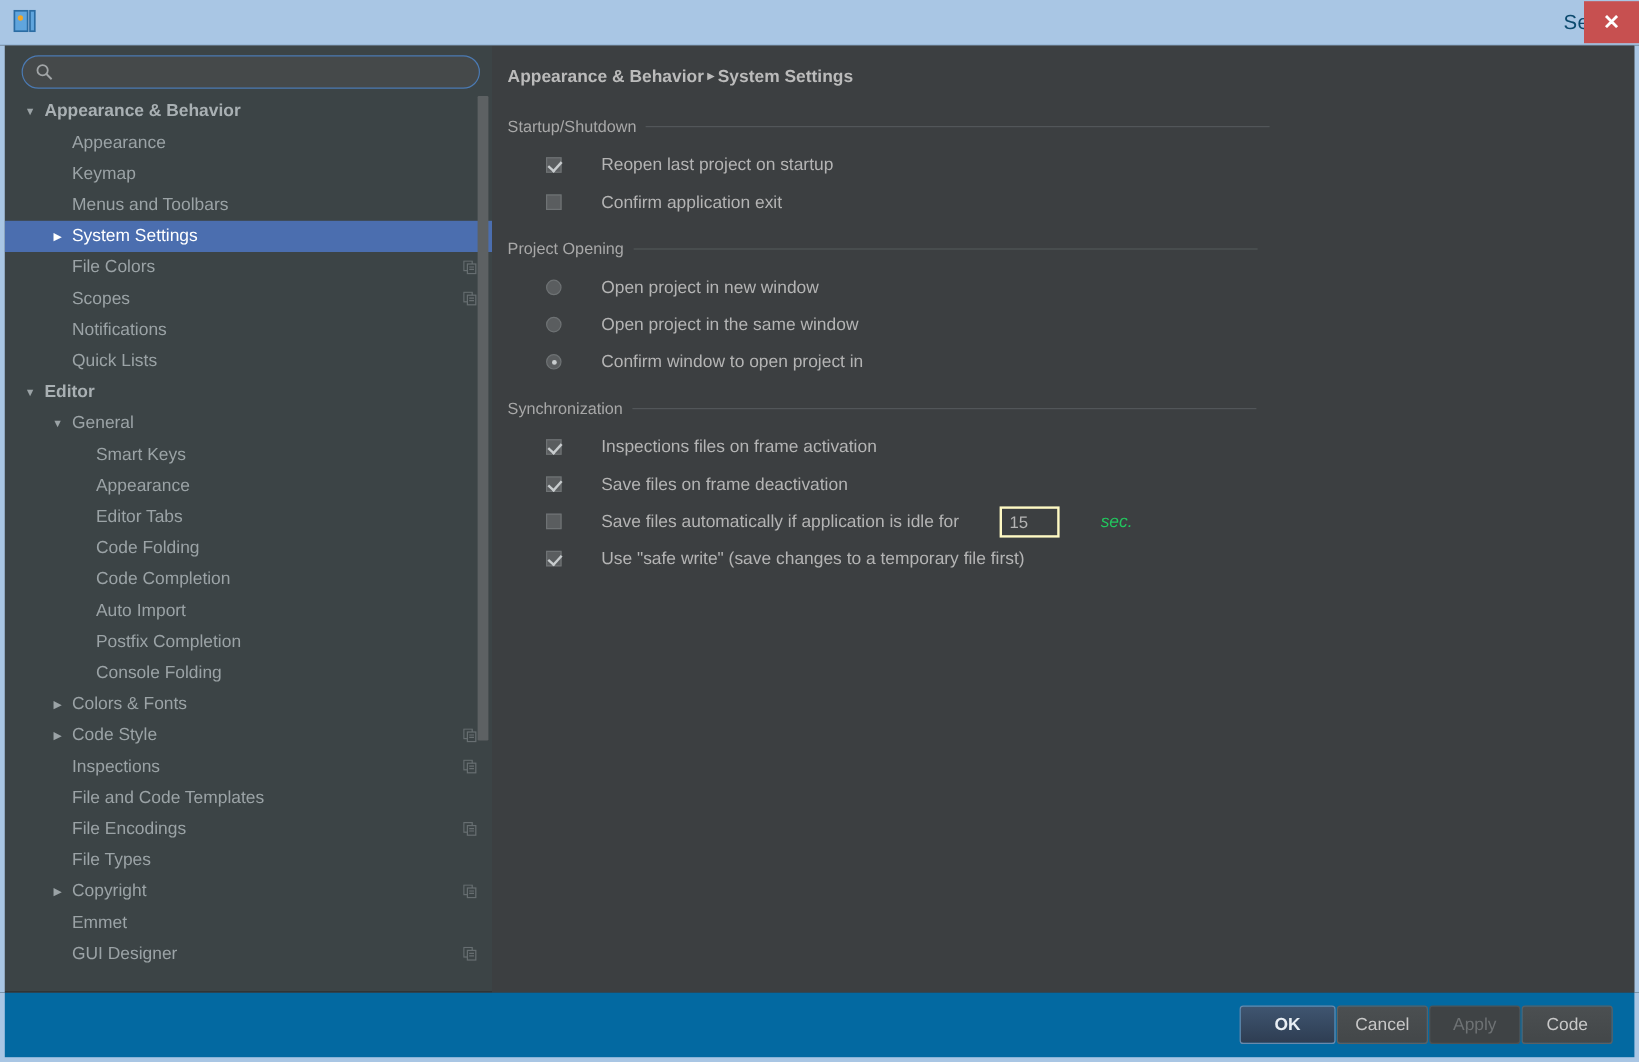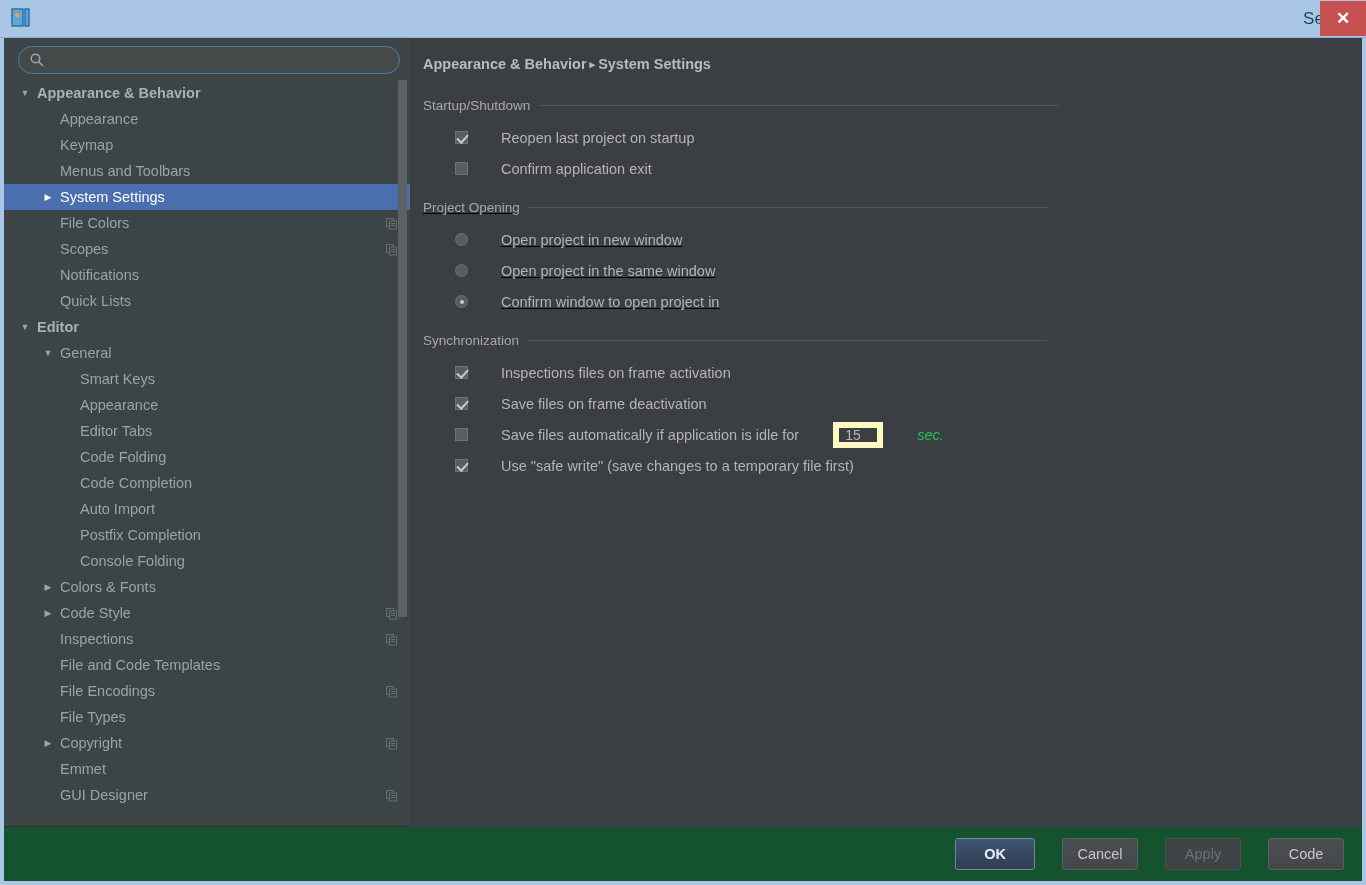--- a/index.html
+++ b/index.html
@@ -210,38 +210,38 @@
     position: absolute;
     left: 3.5px; top: 3.5px;
     width: 4px; height: 4px;
     border-radius: 50%;
     background: #c8ccce;
   }
   .num-field {
     width: 50px; height: 26px;
     margin: 16px 10px;
     background: #3c3f41;
-    border: 6px solid #fef9c3;
+    border: 2px solid #fef9c3;
     color: #b4b4b4;
     font-size: 14px;
     font-family: "Liberation Sans", sans-serif;
     padding: 0 6px;
     outline: none;
   }
   .unit { font-size: 14.5px; color: #22c55e; font-style: italic; }
 
   
   #footer {
     height: 58px; flex: 0 0 58px;
-    background: #14532d;
+    background: #0369a1;
     border-left: 4px solid #a9c6e4;
     border-right: 4px solid #a9c6e4;
     border-bottom: 4px solid #a9c6e4;
     display: flex; align-items: center; justify-content: flex-end;
-    padding-right: 18px; gap: 27px;
+    padding-right: 18px; gap: 1px;
   }
   .btn {
     height: 32px; min-width: 76px;
     padding: 0 14px;
     border-radius: 3px;
     font-size: 14.5px;
     font-family: "Liberation Sans", sans-serif;
     display: flex; align-items: center; justify-content: center;
     cursor: pointer;
   }
@@ -473,21 +473,21 @@
             </div>
             <div class="opt-row">
               <span class="chk checked"></span>
               <span>Reopen last project on startup</span>
             </div>
             <div class="opt-row">
               <span class="chk"></span>
               <span>Confirm application exit</span>
             </div>
           </div>
-          <div class="section" style="margin-bottom: 16px; text-decoration: underline;">
+          <div class="section" style="margin-bottom: 16px;">
             <div class="section-head">
               <span>Project Opening</span>
               <span class="hline"></span>
             </div>
             <div class="opt-row">
               <span class="radio"></span>
               <span>Open project in new window</span>
             </div>
             <div class="opt-row">
               <span class="radio"></span>

